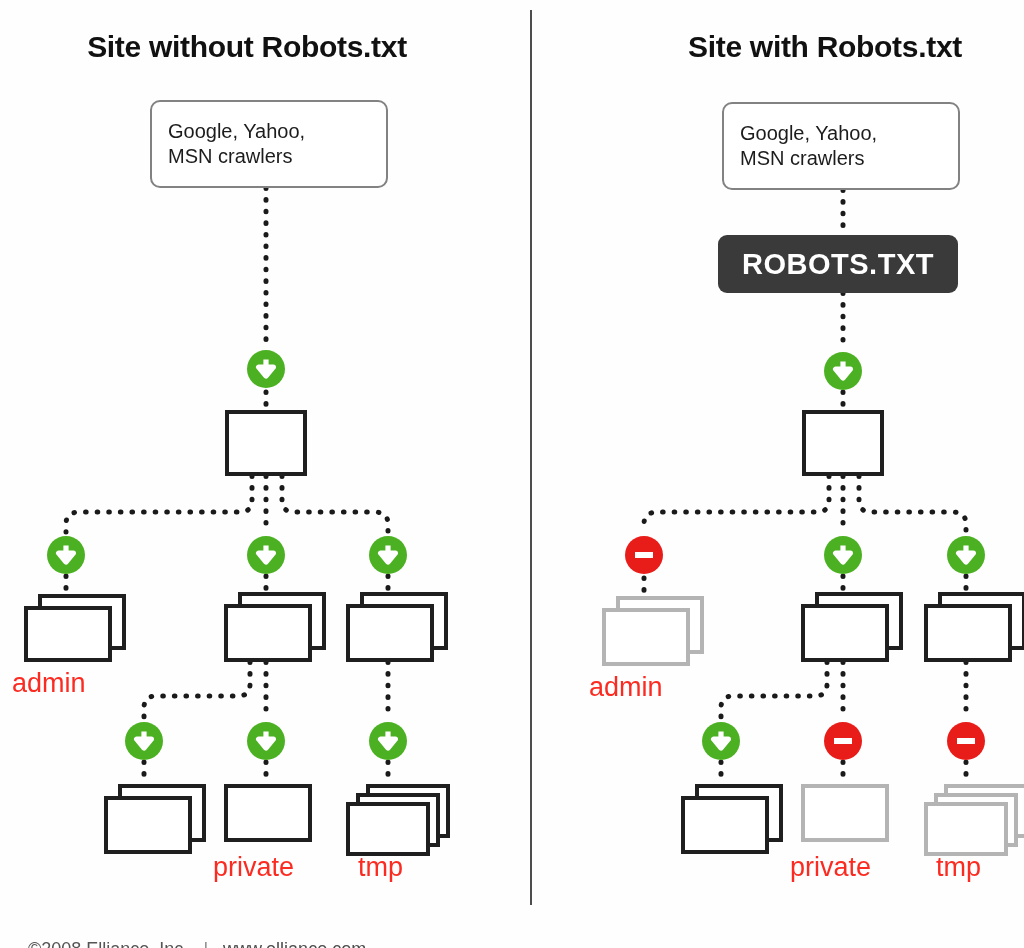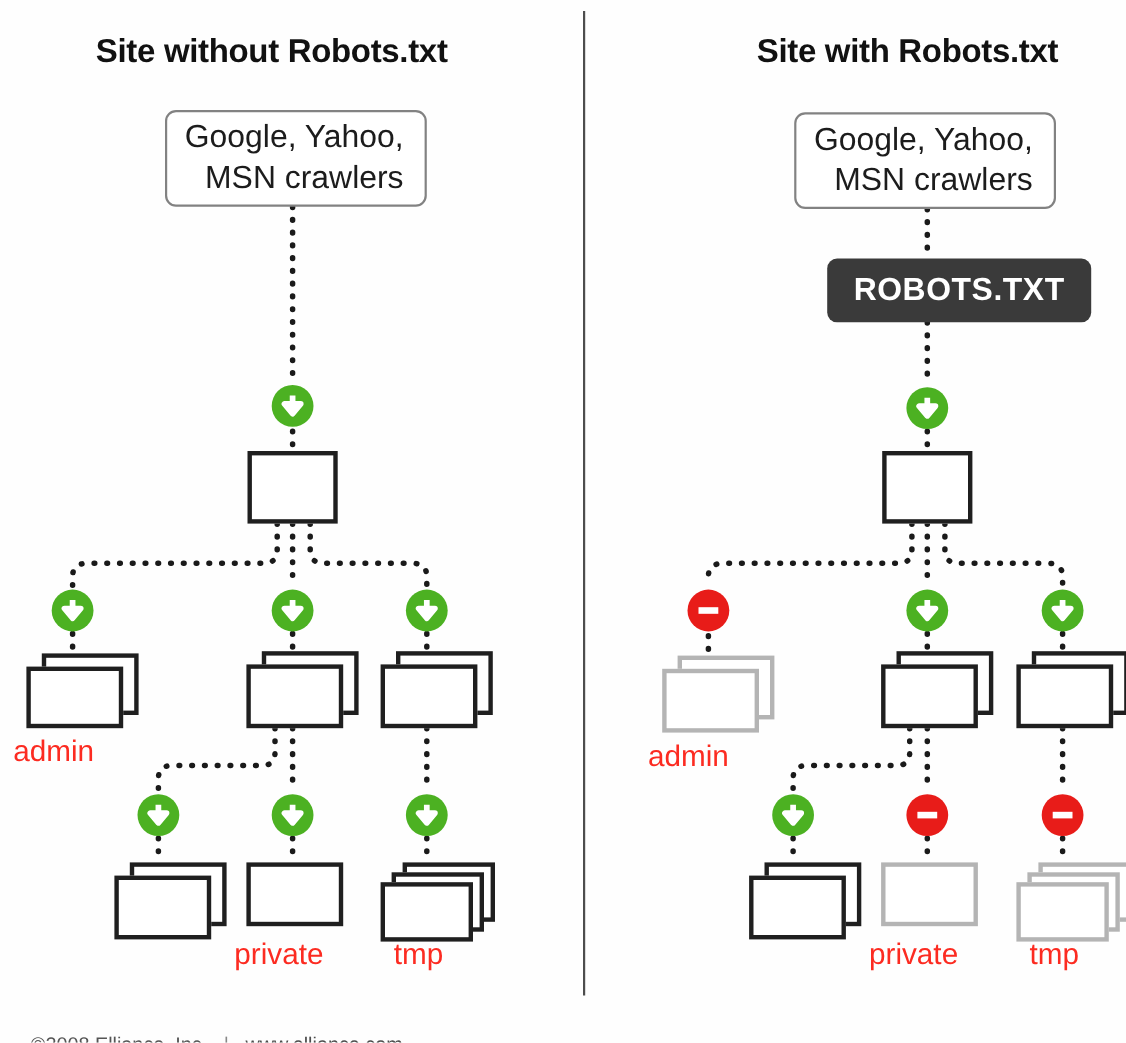--- a/index.html
+++ b/index.html
@@ -44,25 +44,25 @@
     box-sizing: border-box;
     border: 2px solid #828282;
     border-radius: 10px;
     background: #ffffff;
     display: flex;
     align-items: center;
     justify-content: flex-start;
     padding-left: 16px;
   }
   .crawler-text {
-    font-size: 29px;
+    font-size: 20px;
     line-height: 1.26;
     color: #1c1c1c;
     white-space: pre-line;
-    text-align: right;
+    text-align: left;
   }
   
   .robots-box {
     position: absolute;
     box-sizing: border-box;
     background: #3a3a3a;
     border-radius: 9px;
     display: flex;
     align-items: center;
     justify-content: center;
@@ -275,21 +275,21 @@
     <div class="sheet" style="left:10px; top:9px;  width:84px; height:54px;"></div>
     <div class="sheet" style="left:0px;  top:18px; width:84px; height:54px;"></div>
   </div>
   <div class="node-label" style="left:358px; top:852px;">tmp</div>
 
   <div class="crawler-box" style="left:722px; top:102px; width:238px; height:88px;">
     <span class="crawler-text">Google, Yahoo,
 MSN crawlers</span>
   </div>
 
-  <div class="robots-box" style="left:718px; top:235px; width:240px; height:58px;margin-left:34px;">
+  <div class="robots-box" style="left:718px; top:235px; width:240px; height:58px;">
     <span class="robots-text">ROBOTS.TXT</span>
   </div>
 
   <div class="badge allow" style="left:824px; top:352px;">
     <svg width="26" height="26" viewBox="0 0 26 26">
       <path d="M13 3.5 L13 15.5 M13 20 L5.6 11.2 L20.4 11.2 Z" fill="#ffffff" stroke="#ffffff" stroke-width="5.2" stroke-linejoin="round"></path>
     </svg>
   </div>
 
   <div class="root-box" style="left:802px; top:410px; width:82px; height:66px;"></div>

